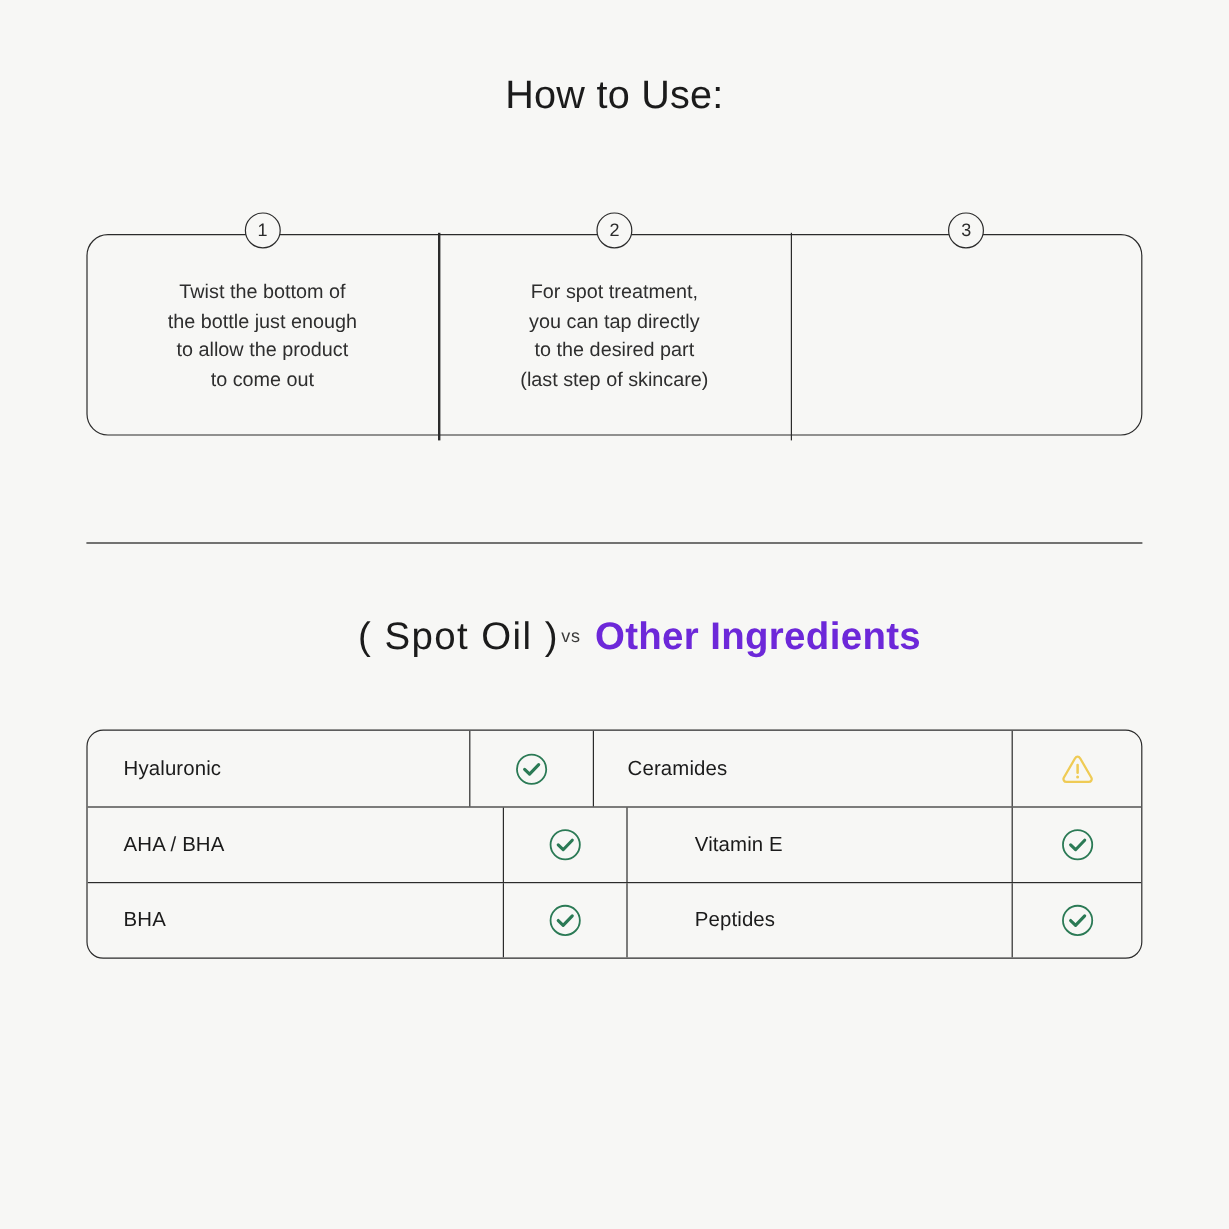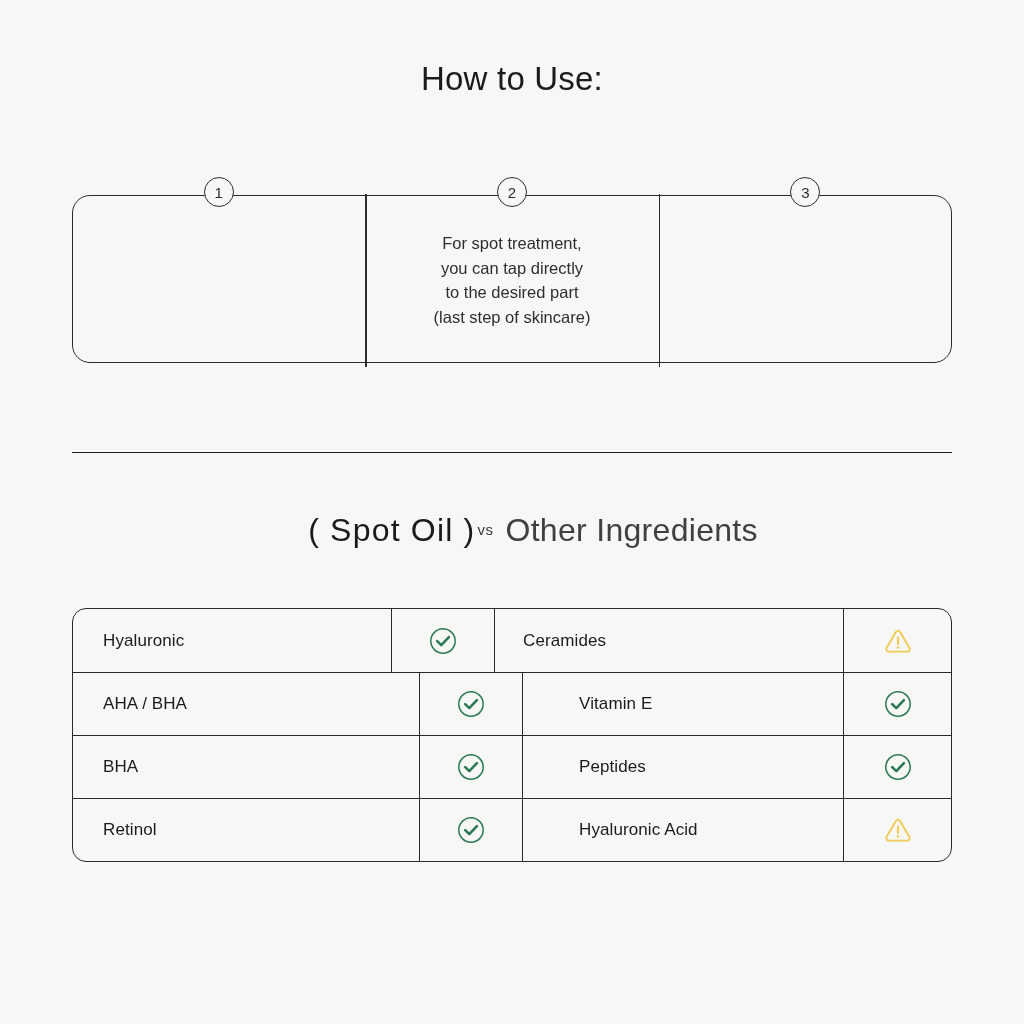--- a/index.html
+++ b/index.html
@@ -131,23 +131,23 @@
   .vs-title .vs {
     font-size: 15px;
     color: #3a3a3a;
     margin: 0 12px 0 2px;
     position: relative;
     top: -6px;
     letter-spacing: 0.5px;
   }
   .vs-title .right {
     font-size: 32px;
-    font-weight: 400;
+    font-weight: 700;
     letter-spacing: 0.3px;
-    color: #404040;
+    color: #6d28d9;
   }
 
   
   .compare-table {
     position: absolute;
     left: 72px;
     top: 608px;
     width: 880px;
     border: 1.4px solid #2b2b2b;
     border-radius: 14px;
@@ -209,20 +209,24 @@
 <div class="page">
 
   <div class="how-title">How to Use:</div>
 
   <div class="steps-wrap">
     <div class="steps-box"></div>
     <div class="steps-grid">
 
       <div class="step-col">
         <div class="step-badge">1</div>
+        <div class="step-text">Twist the bottom of
+the bottle just enough
+to allow the product
+to come out</div>
       </div>
 
       <div class="step-col">
         <div class="step-badge">2</div>
         <div class="step-text">For spot treatment,
 you can tap directly
 to the desired part
 (last step of skincare)</div>
       </div>
 
@@ -294,36 +298,15 @@
         <div class="c-name2">Peptides</div>
         <div class="c-mark2">
           <span>
             <svg class="icon-svg" width="30" height="30" viewBox="0 0 30 30" aria-hidden="true">
               <circle cx="15" cy="15" r="12.2" fill="none" stroke="#2b7a55" stroke-width="1.5"></circle>
               <path d="M9.2 15.1 L13.3 19.1 L20.9 11.2" fill="none" stroke="#2b7a55" stroke-width="2.6" stroke-linecap="round" stroke-linejoin="round"></path>
             </svg>
           </span>
         </div>
       </div>
-      <div class="c-row">
-        <div class="c-name">Retinol</div>
-        <div class="c-mark">
-          <span>
-            <svg class="icon-svg" width="30" height="30" viewBox="0 0 30 30" aria-hidden="true">
-              <circle cx="15" cy="15" r="12.2" fill="none" stroke="#2b7a55" stroke-width="1.5"></circle>
-              <path d="M9.2 15.1 L13.3 19.1 L20.9 11.2" fill="none" stroke="#2b7a55" stroke-width="2.6" stroke-linecap="round" stroke-linejoin="round"></path>
-            </svg>
-          </span>
-        </div>
-        <div class="c-name2">Hyaluronic Acid</div>
-        <div class="c-mark2">
-          <span>
-            <svg class="icon-svg" width="32" height="30" viewBox="0 0 32 30" aria-hidden="true">
-              <path d="M16 4.6 C16.9 4.6 17.6 5.1 18.1 5.9 L27.4 21.9 C27.9 22.8 27.9 23.7 27.4 24.5 C27.0 25.2 26.2 25.6 25.3 25.6 L6.7 25.6 C5.8 25.6 5.0 25.2 4.6 24.5 C4.1 23.7 4.1 22.8 4.6 21.9 L13.9 5.9 C14.4 5.1 15.1 4.6 16 4.6 Z" fill="none" stroke="#efcb55" stroke-width="1.9" stroke-linejoin="round"></path>
-              <path d="M16 11.6 L16 18.0" stroke="#efcb55" stroke-width="2.1" stroke-linecap="round"></path>
-              <circle cx="16" cy="21.6" r="1.25" fill="#efcb55"></circle>
-            </svg>
-          </span>
-        </div>
-      </div>
     </div>
 
 </div>
 
 </body></html>

